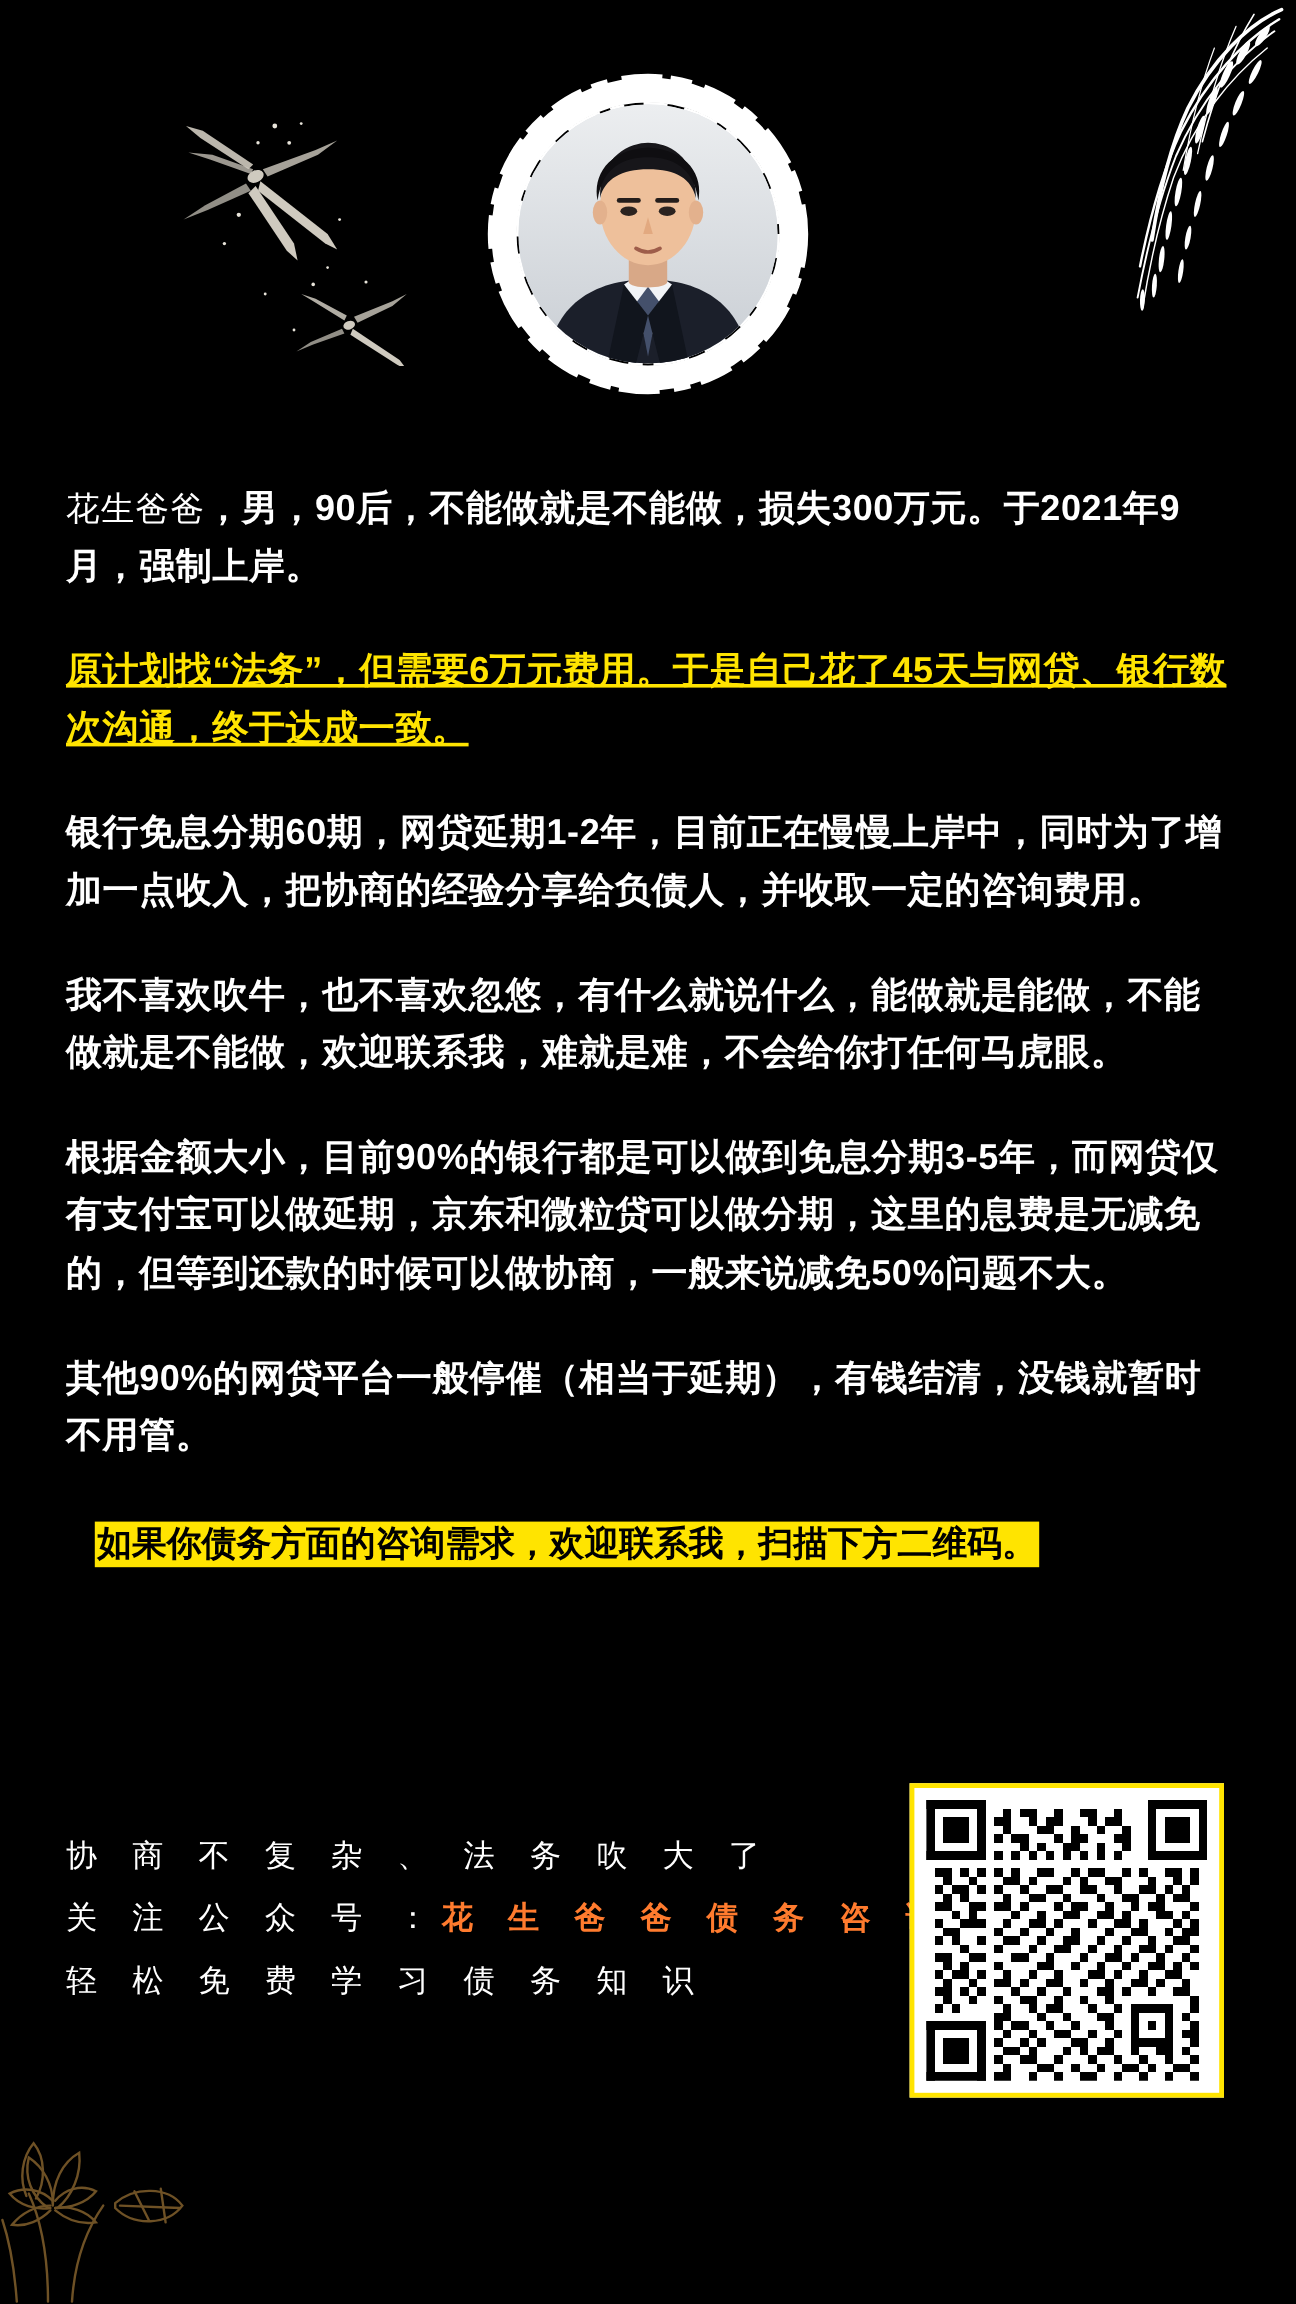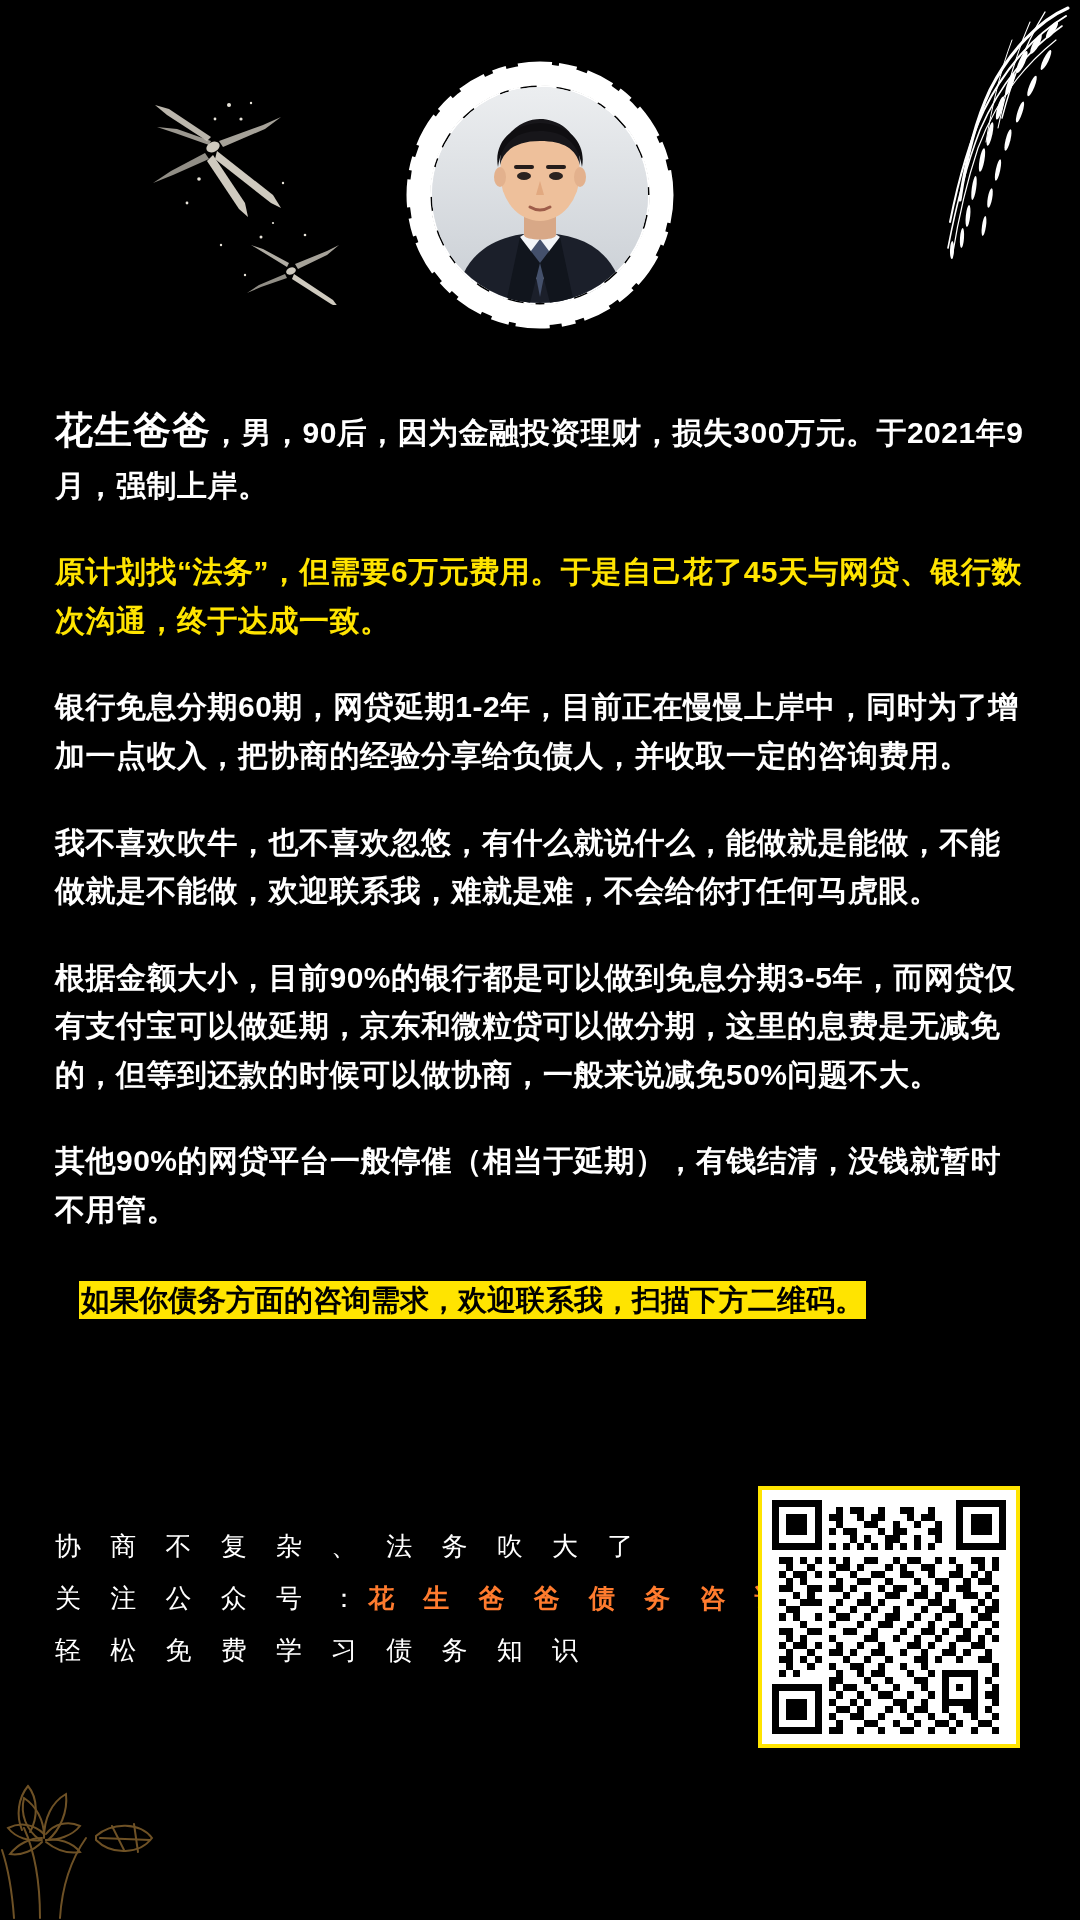--- a/index.html
+++ b/index.html
@@ -78,24 +78,25 @@
   p.para {
     margin: 0 0 38px 0;
     font-size: 30px;
     line-height: 1.62;
     letter-spacing: 0.5px;
     color: #ffffff;
     font-weight: 600;
   }
   p.para.yellow {
     color: #ffe400;
+    text-decoration: underline;
   }
   .name-strong {
-    font-size: 38px;
-    font-weight: 700;
+    font-size: 28px;
+    font-weight: 400;
     letter-spacing: 1px;
   }
   .highlight-line {
     display: inline;
     background: #ffe400;
     color: #000000;
     font-size: 29px;
     font-weight: 700;
     line-height: 1.9;
     padding: 3px 2px;
@@ -289,21 +290,21 @@
         <path d="M108 94 L104 108 L112 108 Z" fill="#dfa379" opacity="0.8"></path>
 
         <path d="M98 120 Q108 126 118 120" stroke="#9e5d4a" stroke-width="3" fill="none" stroke-linecap="round"></path>
       </svg>
     </div>
   </div>
 </div>
 
 <div class="content">
 
-  <p class="para"><span class="name-strong">花生爸爸</span><span>，男，90后，因为金融投资理财，损失300万元。于2021年9月，强制上岸。</span></p>
+  <p class="para"><span class="name-strong">花生爸爸</span><span>，男，90后，不能做就是不能做，损失300万元。于2021年9月，强制上岸。</span></p>
 
   <p class="para yellow">原计划找“法务”，但需要6万元费用。于是自己花了45天与网贷、银行数次沟通，终于达成一致。</p>
 
   <p class="para">银行免息分期60期，网贷延期1-2年，目前正在慢慢上岸中，同时为了增加一点收入，把协商的经验分享给负债人，并收取一定的咨询费用。</p>
 
   <p class="para">我不喜欢吹牛，也不喜欢忽悠，有什么就说什么，能做就是能做，不能做就是不能做，欢迎联系我，难就是难，不会给你打任何马虎眼。</p>
 
   <p class="para">根据金额大小，目前90%的银行都是可以做到免息分期3-5年，而网贷仅有支付宝可以做延期，京东和微粒贷可以做分期，这里的息费是无减免的，但等到还款的时候可以做协商，一般来说减免50%问题不大。</p>
 
   <p class="para">其他90%的网贷平台一般停催（相当于延期），有钱结清，没钱就暂时不用管。</p>

